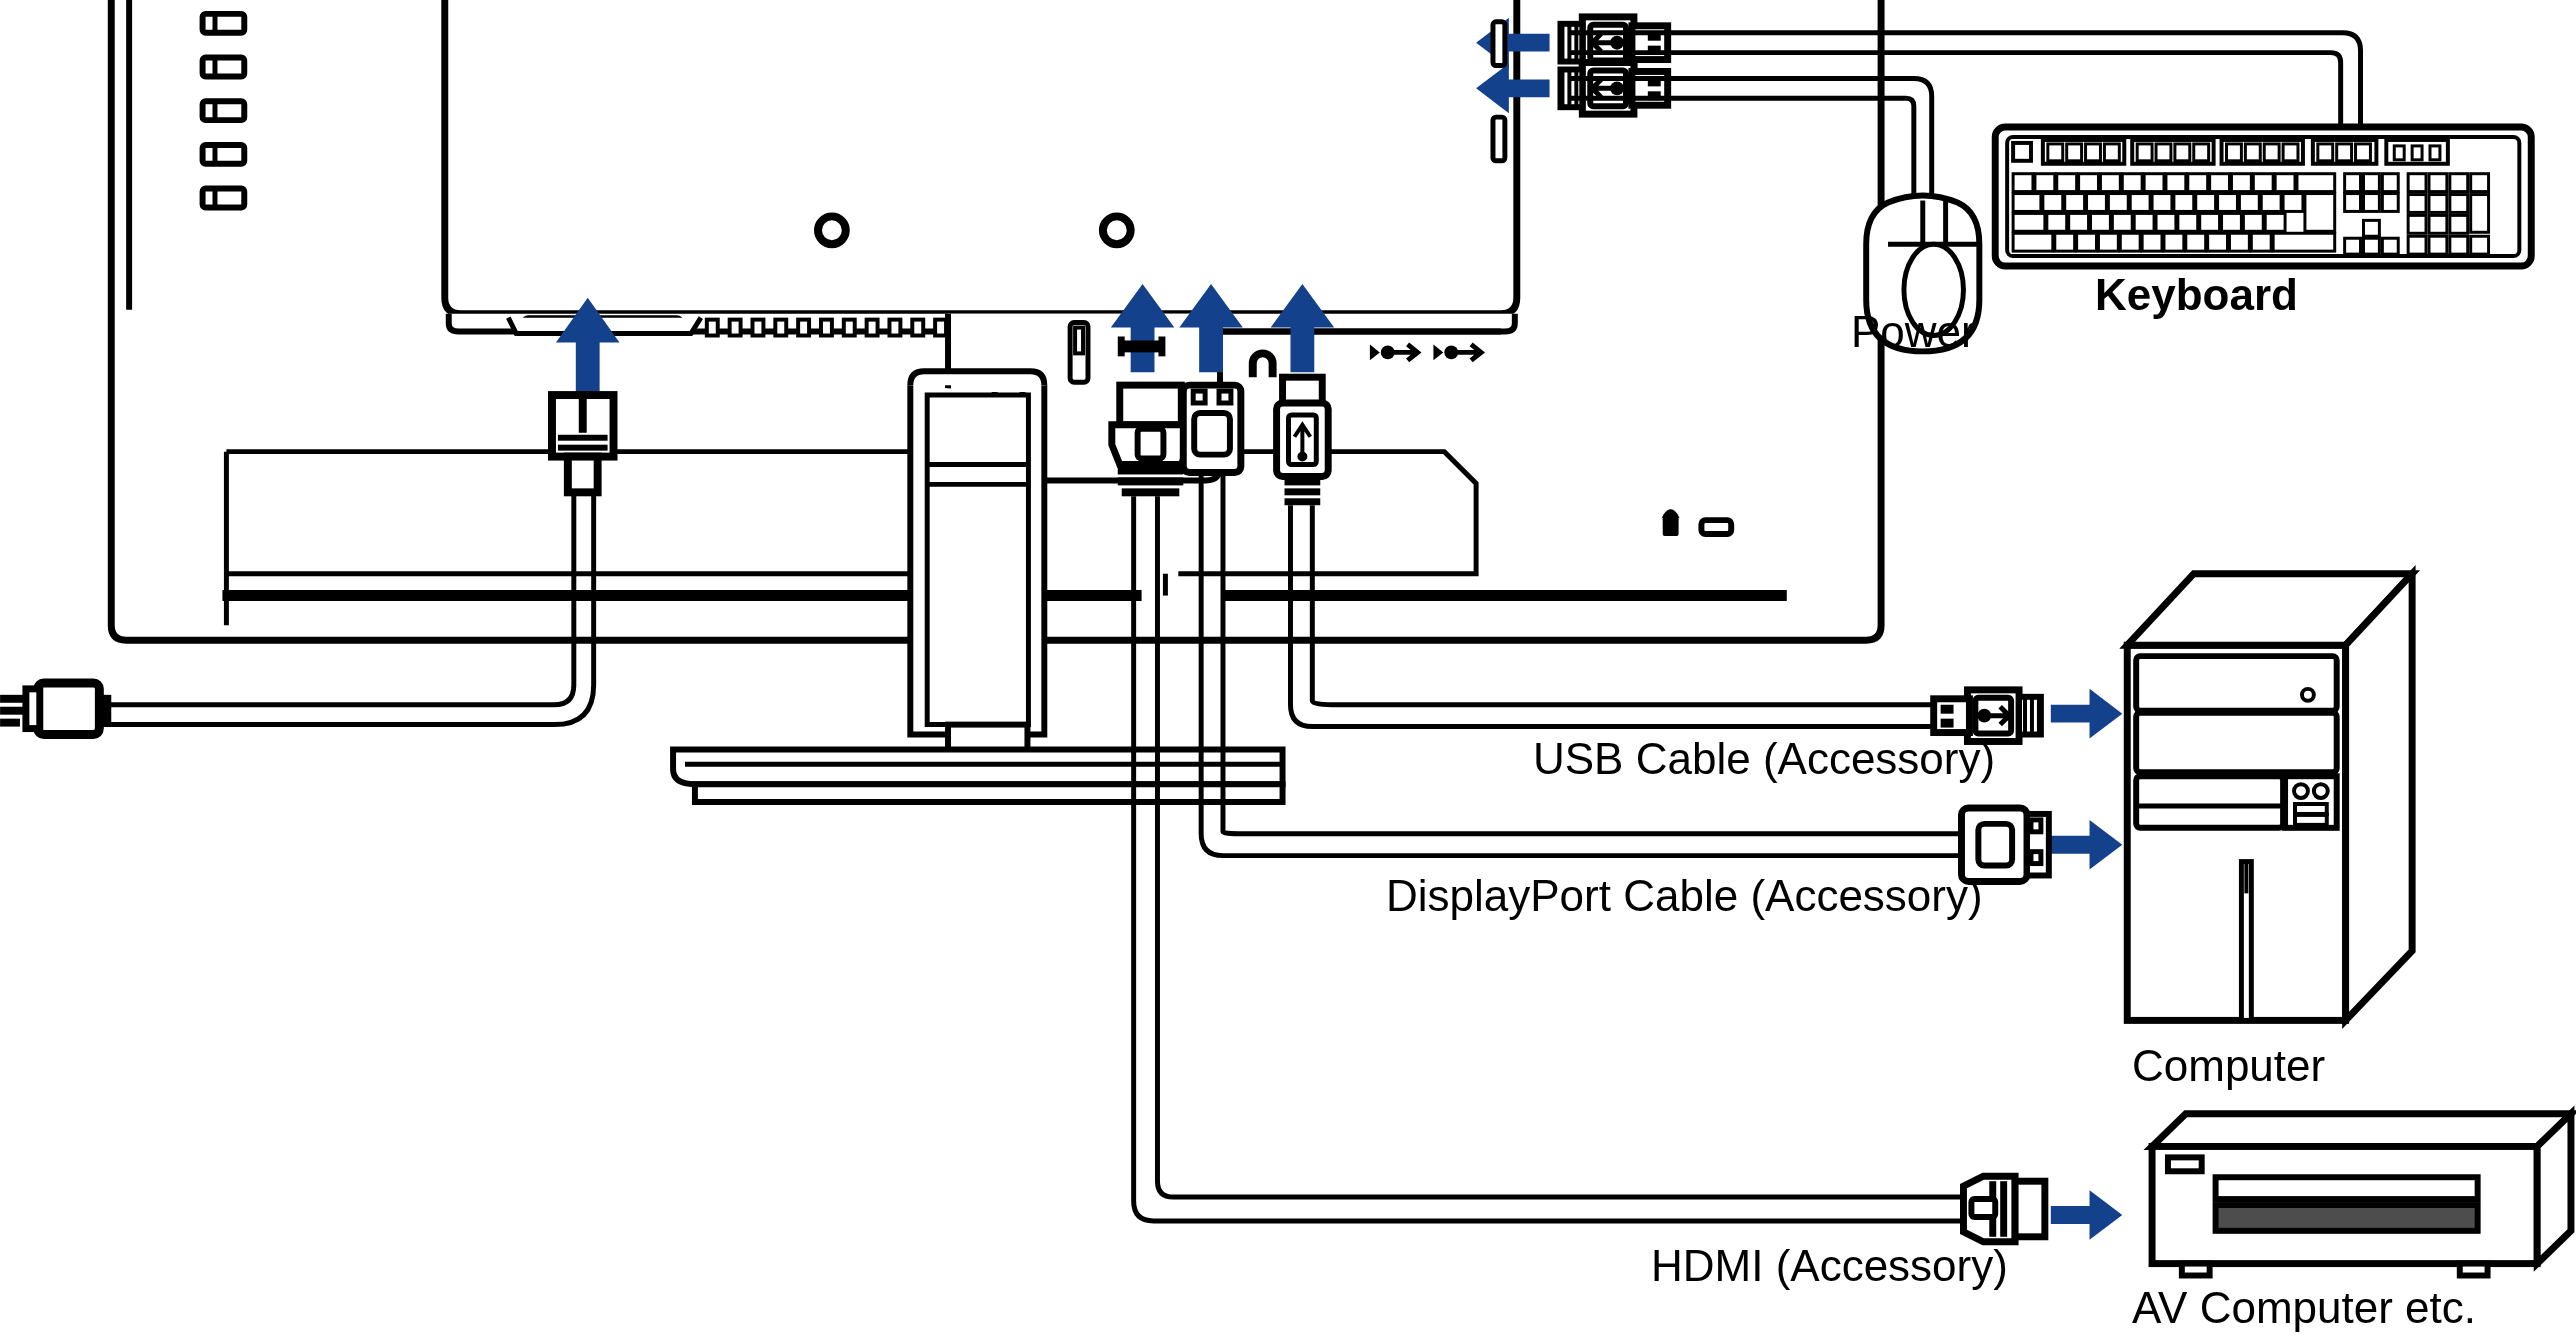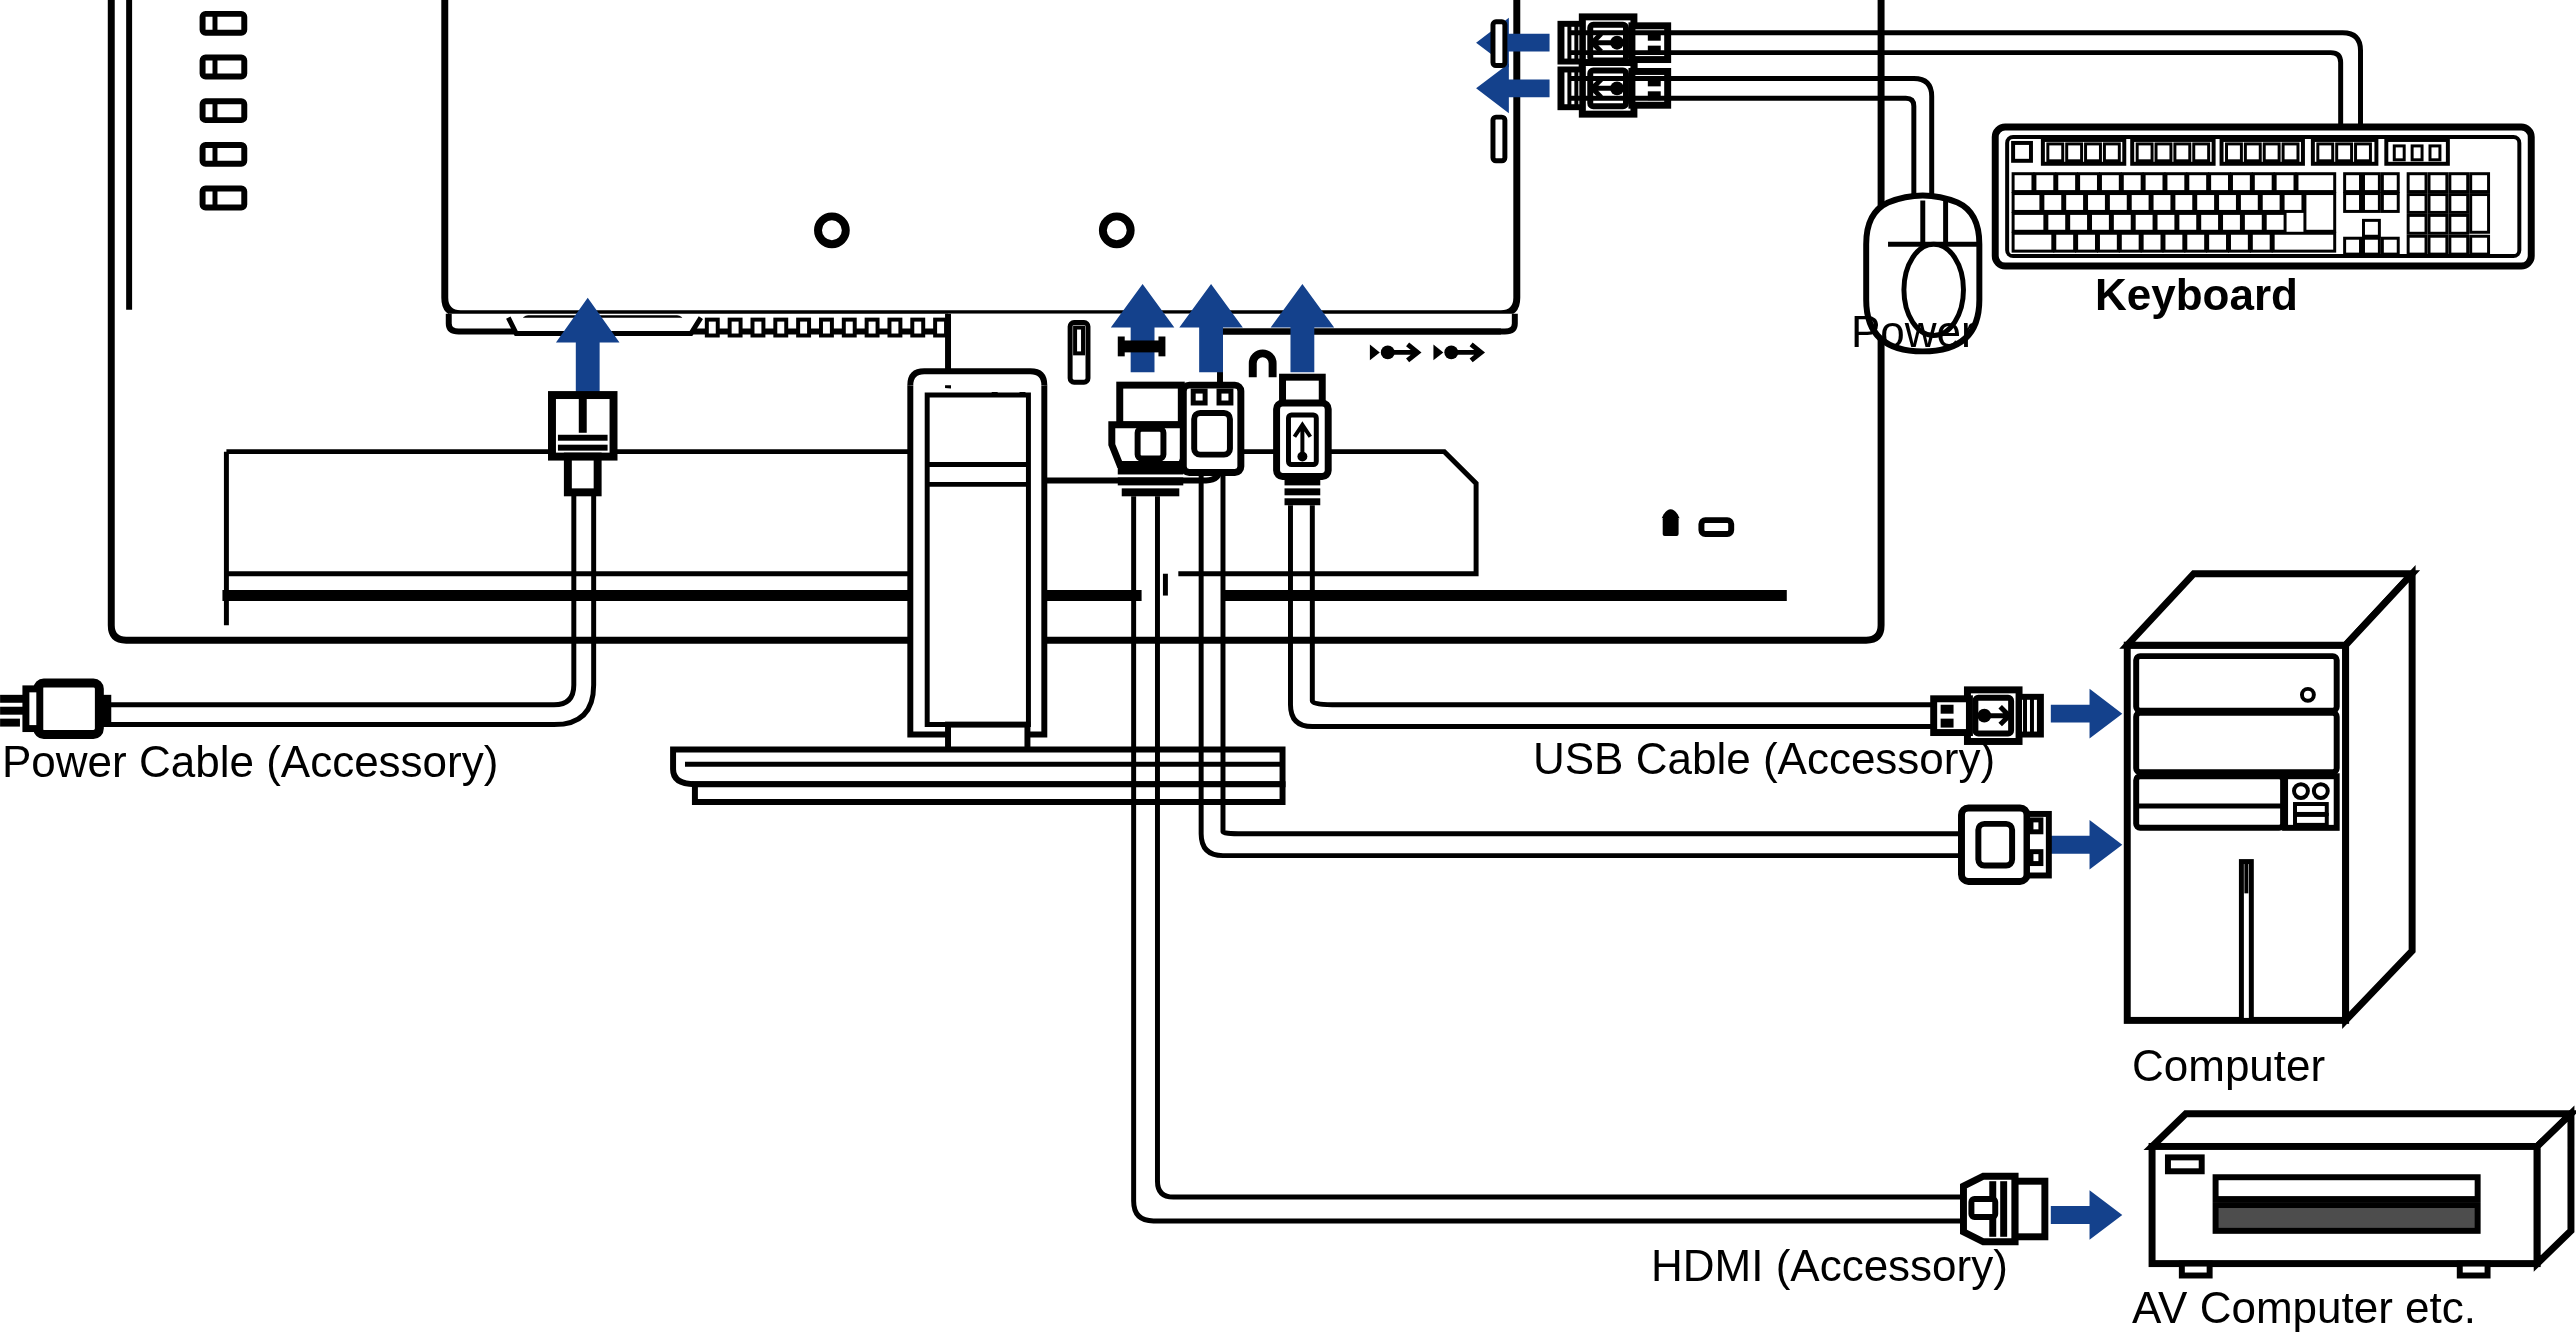--- a/index.html
+++ b/index.html
@@ -437,22 +437,22 @@
     <rect x="2232" y="1186" width="264" height="22" fill="#fff" stroke="#000" stroke-width="6"></rect>
 
     <rect x="2232" y="1214" width="264" height="26" fill="#4d4d4d" stroke="#000" stroke-width="6"></rect>
 
     <rect x="2198" y="1273" width="28" height="12" fill="#fff" stroke="#000" stroke-width="6"></rect>
     <rect x="2478" y="1273" width="28" height="12" fill="#fff" stroke="#000" stroke-width="6"></rect>
   </g>
 
 </svg>
 
-<div class="lbl" style="left:2px;top:740px;">Power Cable (Accessory)</div>
 <div class="lbl" style="left:1533px;top:737px;">USB Cable (Accessory)</div>
+<div class="lbl" style="left:1386px;top:874px;">DisplayPort Cable (Accessory)</div>
 <div class="lbl" style="left:1651px;top:1244px;">HDMI (Accessory)</div>
 <div class="lbl" style="left:1851px;top:310px;">Power</div>
 <div class="lbl" style="left:2095px;top:273px;font-weight:bold;">Keyboard</div>
 <div class="lbl" style="left:2132px;top:1044px;">Computer</div>
 <div class="lbl" style="left:2132px;top:1286px;">AV Computer etc.</div>
 
 </div>
 
 
 </body></html>

